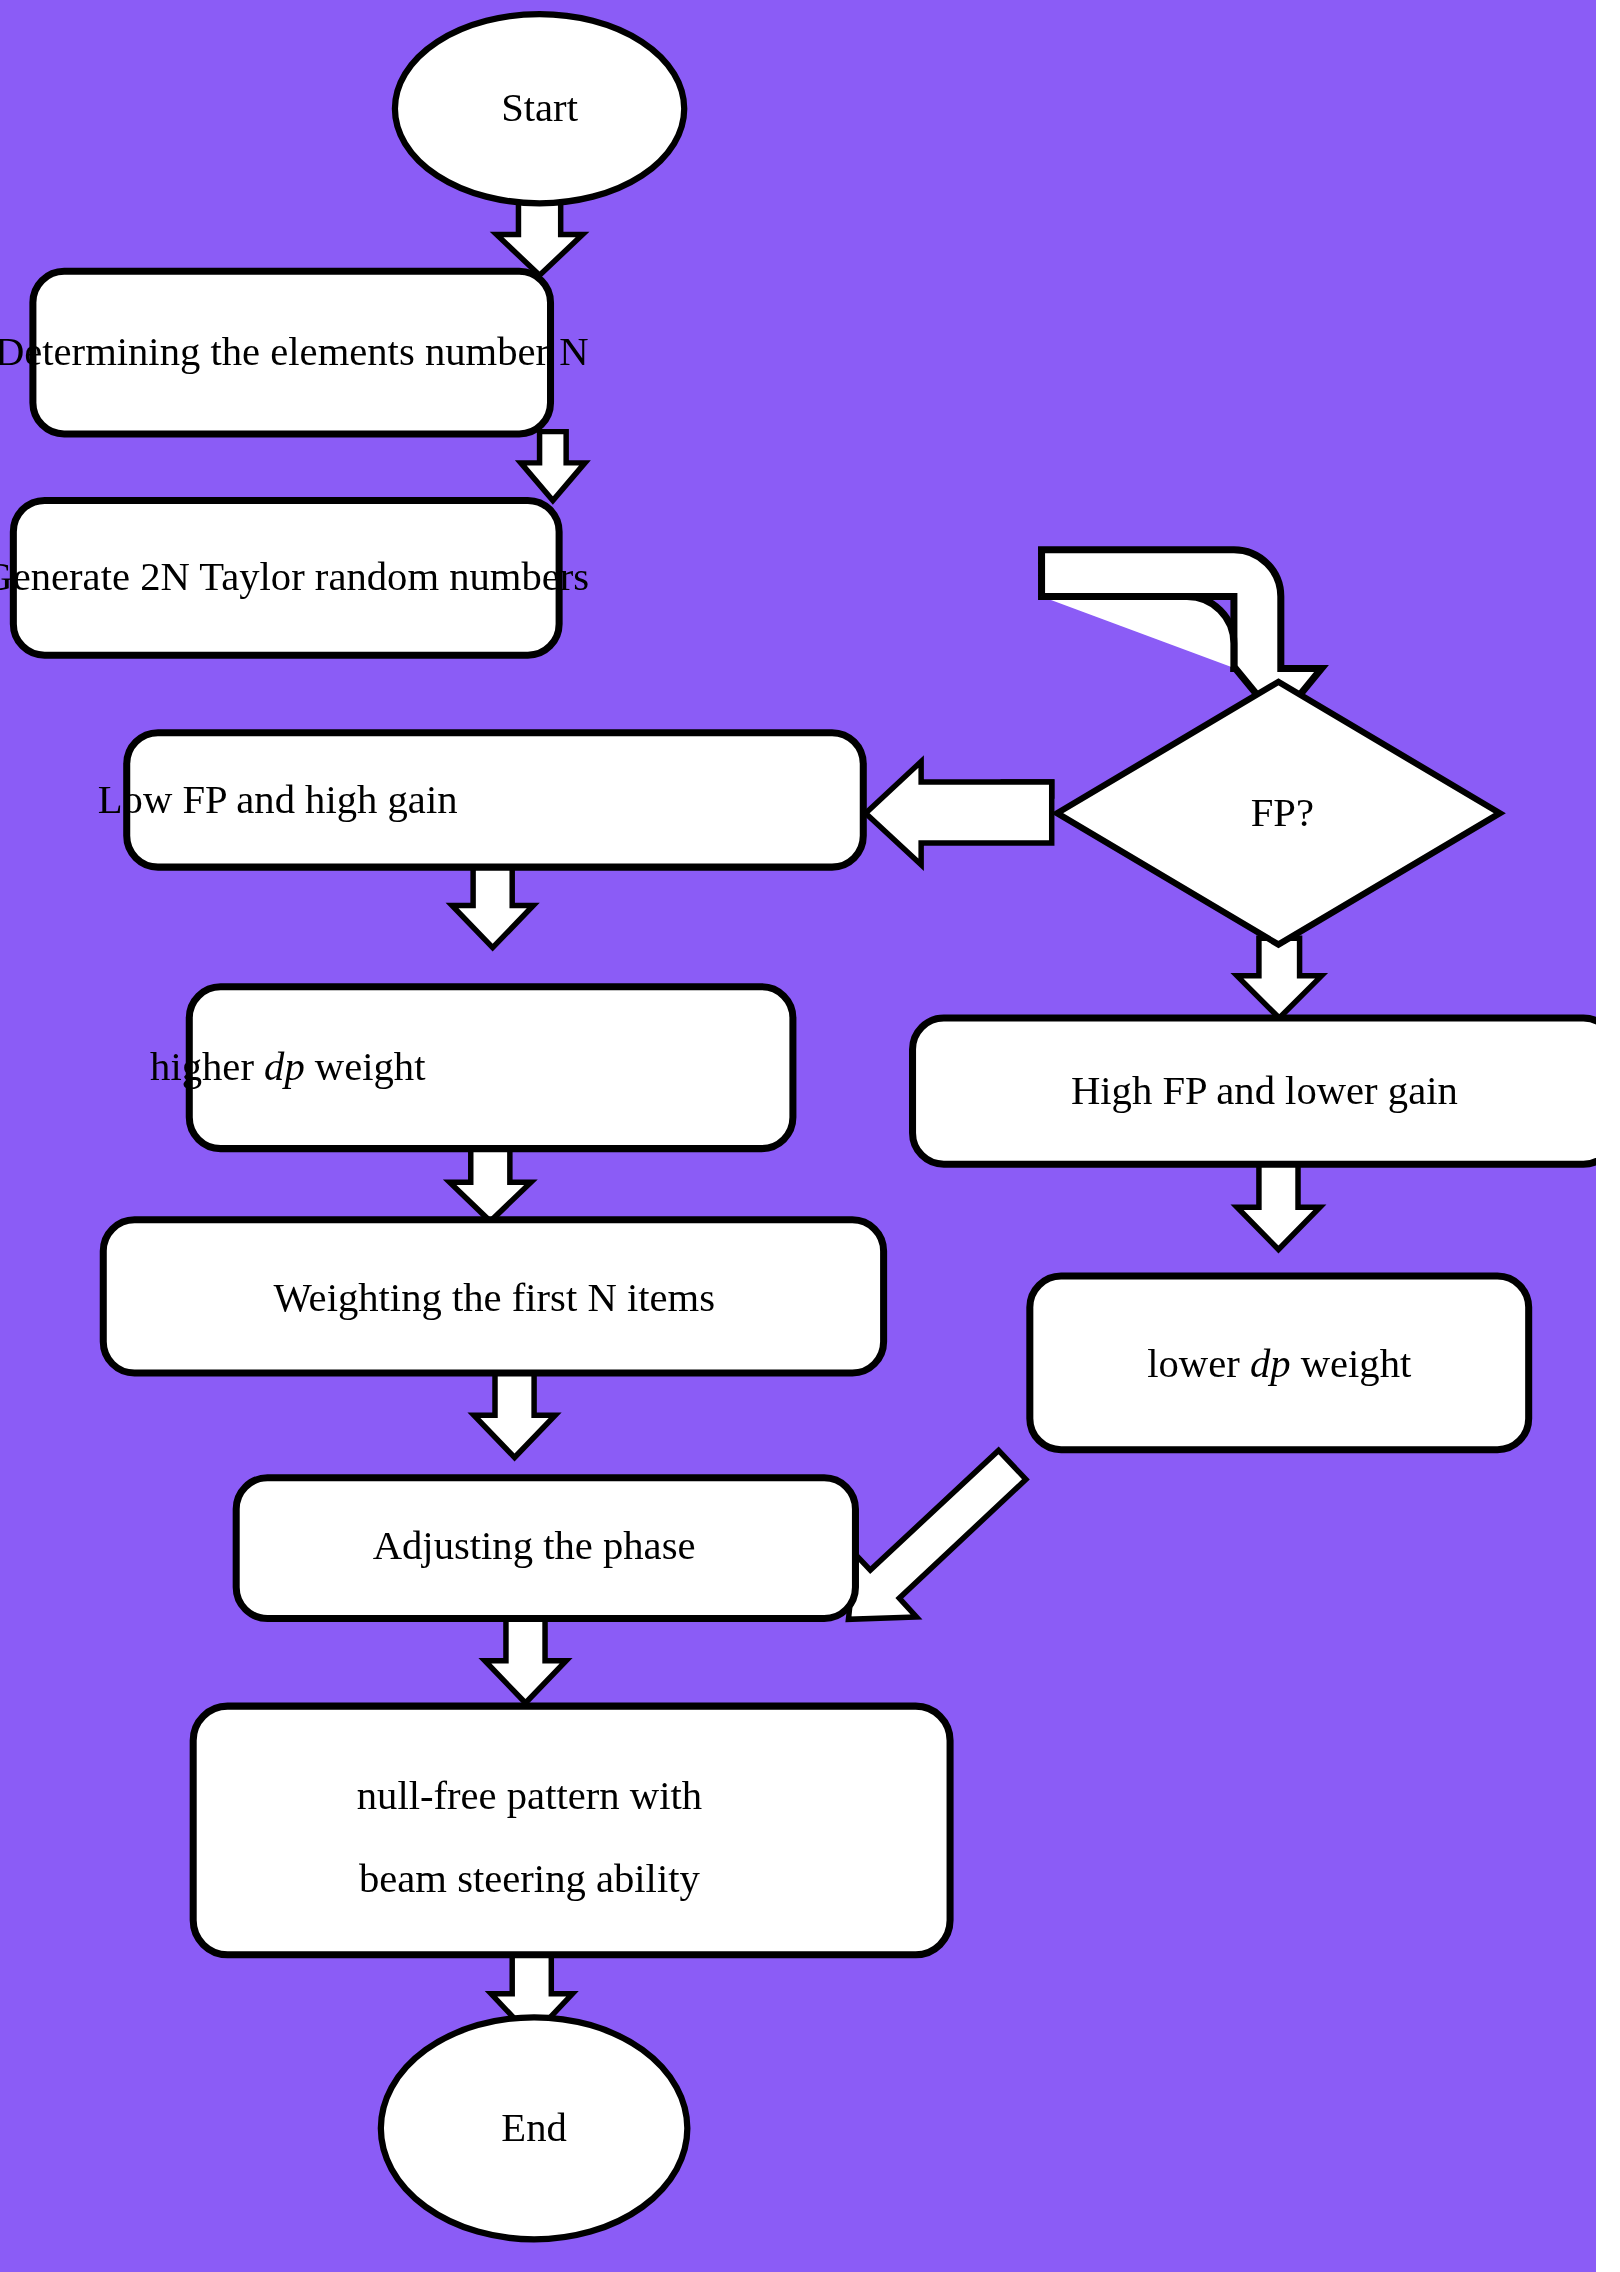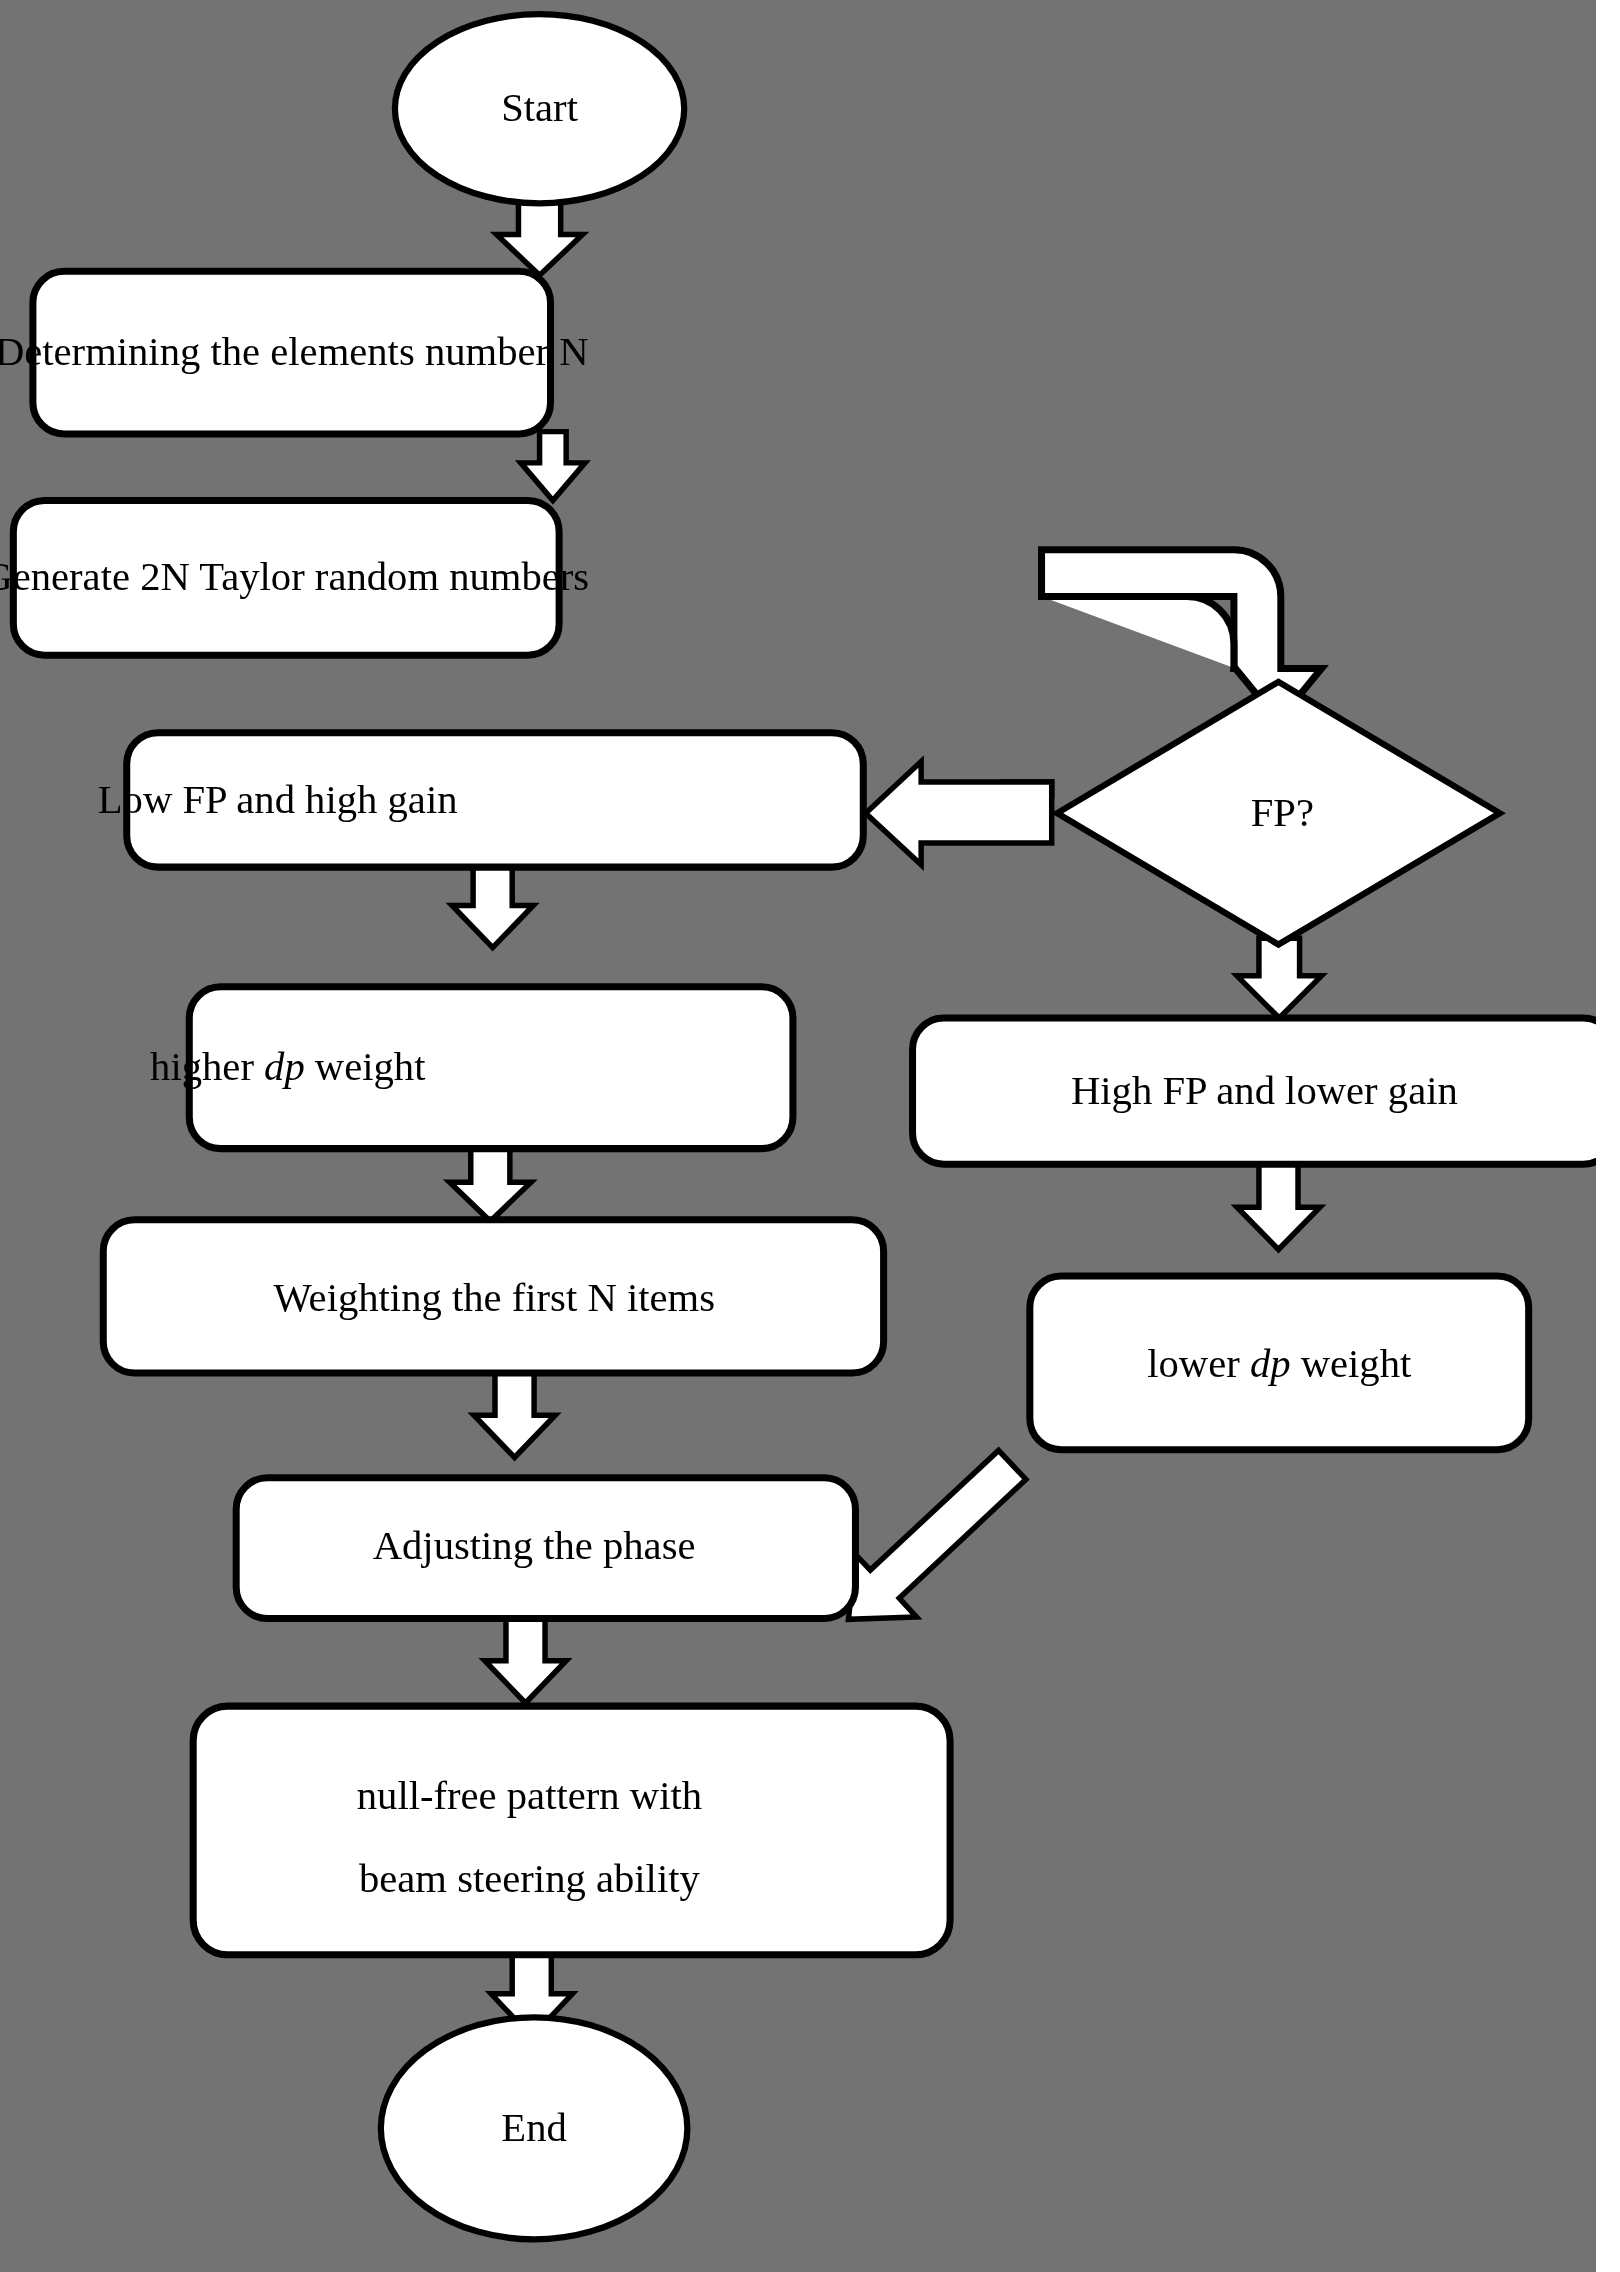--- a/index.html
+++ b/index.html
@@ -9,21 +9,21 @@
     background: #ffffff;
   }
   body {
     font-family: "Liberation Serif", "DejaVu Serif", serif;
     color: #000000;
   }
   #canvas {
     position: relative;
     width: 1596px;
     height: 2273px;
-    background: #737373;
+    background: #8b5cf6;
     overflow: hidden;
   }
   #flow-svg {
     position: absolute;
     left: 0;
     top: 0;
     width: 1621px;
     height: 2273px;
   }
   .node-shape {

